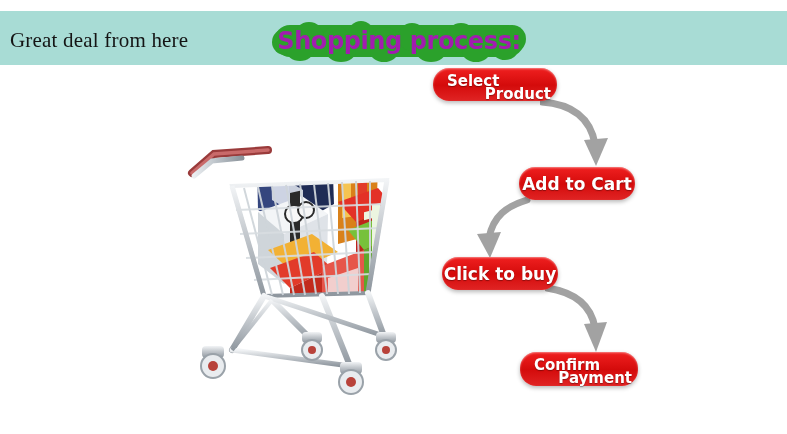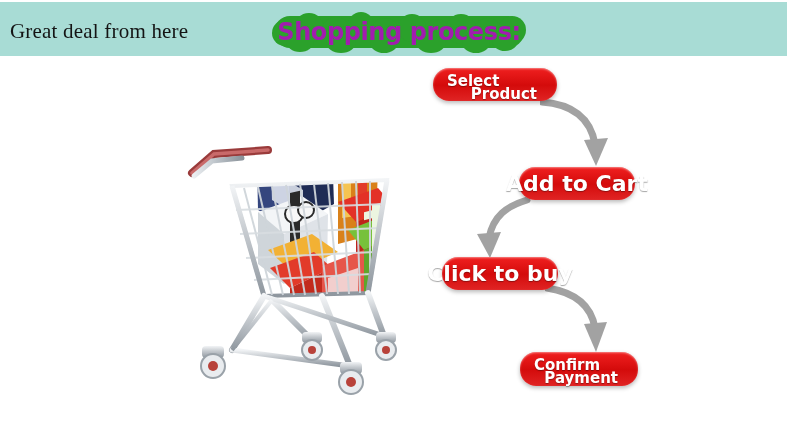--- a/index.html
+++ b/index.html
@@ -13,21 +13,21 @@
     height: 434px;
     background: #ffffff;
     overflow: hidden;
     font-family: "Liberation Sans", sans-serif;
   }
 
   
   #header-band {
     position: absolute;
     left: 0;
-    top: 2px;
+    top: 11px;
     width: 787px;
     height: 54px;
     background: #a8dcd5;
   }
   #header-band:after {
     content: "";
     position: absolute;
     left: 0;
     top: -2px;
     width: 100%;
@@ -118,30 +118,30 @@
     font-weight: bold;
     box-sizing: border-box;
   }
   .flow-btn .line {
     display: block;
     white-space: nowrap;
     text-shadow: 0 1px 1px rgba(0,0,0,0.35);
   }
 
   
-  .flow-btn.two-line { padding: 4px 20px 4px 14px; font-size: 15px; line-height: 13px; }
+  .flow-btn.two-line { padding: 4px 6px 4px 14px; font-size: 15px; line-height: 13px; }
   .flow-btn.two-line .line-a { text-align: left;  margin-top: 3px; }
   .flow-btn.two-line .line-b { text-align: right; }
 
   
   .flow-btn.one-line {
     display: flex;
     align-items: center;
     justify-content: center;
-    font-size: 22px;
+    font-size: 17px;
   }
 
   #btn-select-product { left: 433px; top: 68px;  width: 124px; height: 33px; }
   #btn-add-to-cart    { left: 519px; top: 167px; width: 116px; height: 33px; }
   #btn-click-to-buy   { left: 442px; top: 257px; width: 116px; height: 33px; }
   #btn-confirm-payment{ left: 520px; top: 352px; width: 118px; height: 34px; }
 
   
   .flow-arrow { position: absolute; }
   #arrow-1 { left: 540px; top: 96px;  width: 92px; height: 76px; }

